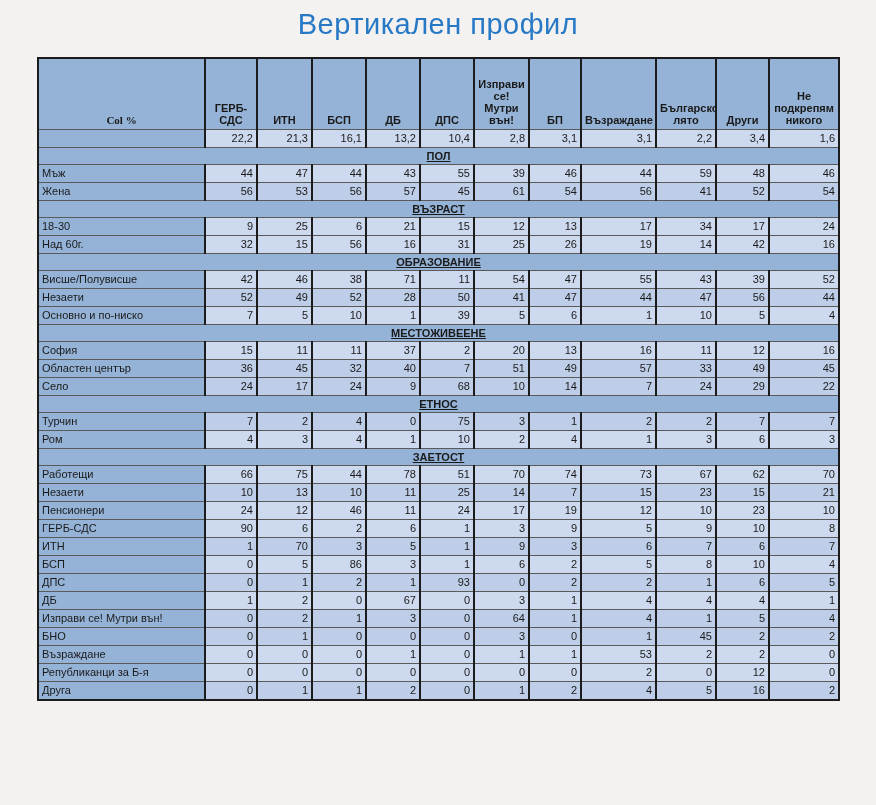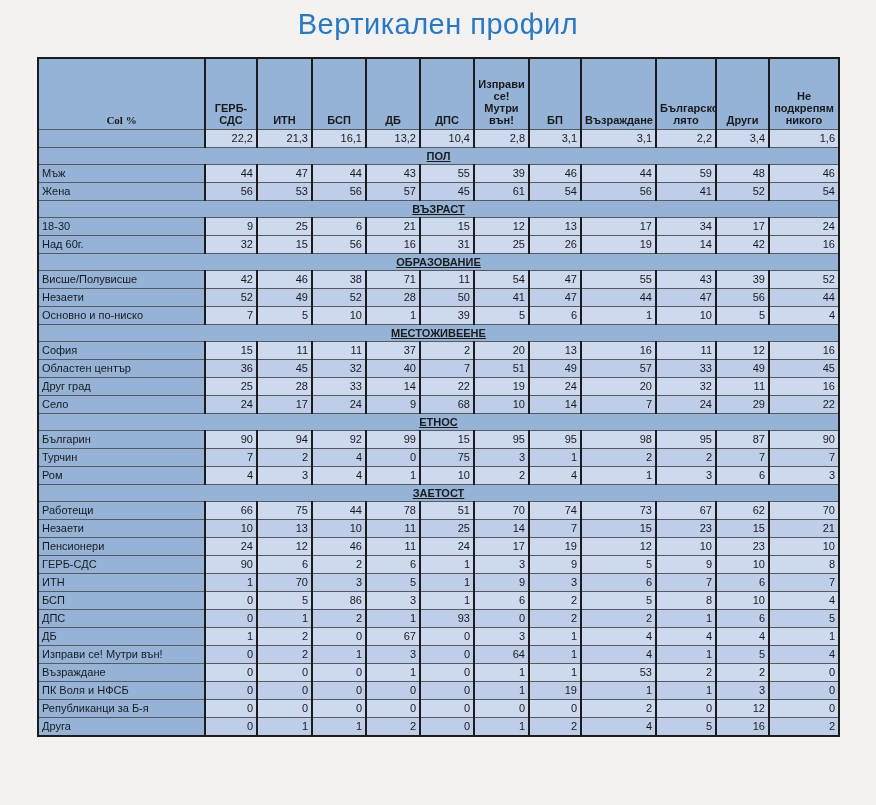--- a/index.html
+++ b/index.html
@@ -262,64 +262,36 @@
         <td class="val">32</td>
         <td class="val">40</td>
         <td class="val">7</td>
         <td class="val">51</td>
         <td class="val">49</td>
         <td class="val">57</td>
         <td class="val">33</td>
         <td class="val">49</td>
         <td class="val">45</td>
       </tr>
-      <tr class="datarow alt-a">
-        <td class="rowlabel">Друг град</td>
-        <td class="val">25</td>
-        <td class="val">28</td>
-        <td class="val">33</td>
-        <td class="val">14</td>
-        <td class="val">22</td>
-        <td class="val">19</td>
-        <td class="val">24</td>
-        <td class="val">20</td>
-        <td class="val">32</td>
-        <td class="val">11</td>
-        <td class="val">16</td>
-      </tr>
       <tr class="datarow alt-b">
         <td class="rowlabel">Село</td>
         <td class="val">24</td>
         <td class="val">17</td>
         <td class="val">24</td>
         <td class="val">9</td>
         <td class="val">68</td>
         <td class="val">10</td>
         <td class="val">14</td>
         <td class="val">7</td>
         <td class="val">24</td>
         <td class="val">29</td>
         <td class="val">22</td>
       </tr>
       <tr>
         <td colspan="12" class="sectionband">ЕТНОС</td>
-      </tr>
-      <tr class="datarow alt-a">
-        <td class="rowlabel">Българин</td>
-        <td class="val">90</td>
-        <td class="val">94</td>
-        <td class="val">92</td>
-        <td class="val">99</td>
-        <td class="val">15</td>
-        <td class="val">95</td>
-        <td class="val">95</td>
-        <td class="val">98</td>
-        <td class="val">95</td>
-        <td class="val">87</td>
-        <td class="val">90</td>
       </tr>
       <tr class="datarow alt-b">
         <td class="rowlabel">Турчин</td>
         <td class="val">7</td>
         <td class="val">2</td>
         <td class="val">4</td>
         <td class="val">0</td>
         <td class="val">75</td>
         <td class="val">3</td>
         <td class="val">1</td>
@@ -464,46 +436,46 @@
         <td class="val">1</td>
         <td class="val">3</td>
         <td class="val">0</td>
         <td class="val">64</td>
         <td class="val">1</td>
         <td class="val">4</td>
         <td class="val">1</td>
         <td class="val">5</td>
         <td class="val">4</td>
       </tr>
+      <tr class="datarow alt-b">
+        <td class="rowlabel">БНО</td>
+        <td class="val">0</td>
+        <td class="val">1</td>
+        <td class="val">0</td>
+        <td class="val">0</td>
+        <td class="val">0</td>
+        <td class="val">3</td>
+        <td class="val">0</td>
+        <td class="val">1</td>
+        <td class="val">45</td>
+        <td class="val">2</td>
+        <td class="val">2</td>
+      </tr>
       <tr class="datarow alt-a">
         <td class="rowlabel">Възраждане</td>
         <td class="val">0</td>
         <td class="val">0</td>
         <td class="val">0</td>
         <td class="val">1</td>
         <td class="val">0</td>
         <td class="val">1</td>
         <td class="val">1</td>
         <td class="val">53</td>
         <td class="val">2</td>
         <td class="val">2</td>
-        <td class="val">0</td>
-      </tr>
-      <tr class="datarow alt-b">
-        <td class="rowlabel">ПК Воля и НФСБ</td>
-        <td class="val">0</td>
-        <td class="val">0</td>
-        <td class="val">0</td>
-        <td class="val">0</td>
-        <td class="val">0</td>
-        <td class="val">1</td>
-        <td class="val">19</td>
-        <td class="val">1</td>
-        <td class="val">1</td>
-        <td class="val">3</td>
         <td class="val">0</td>
       </tr>
       <tr class="datarow alt-a">
         <td class="rowlabel">Републиканци за Б-я</td>
         <td class="val">0</td>
         <td class="val">0</td>
         <td class="val">0</td>
         <td class="val">0</td>
         <td class="val">0</td>
         <td class="val">0</td>

